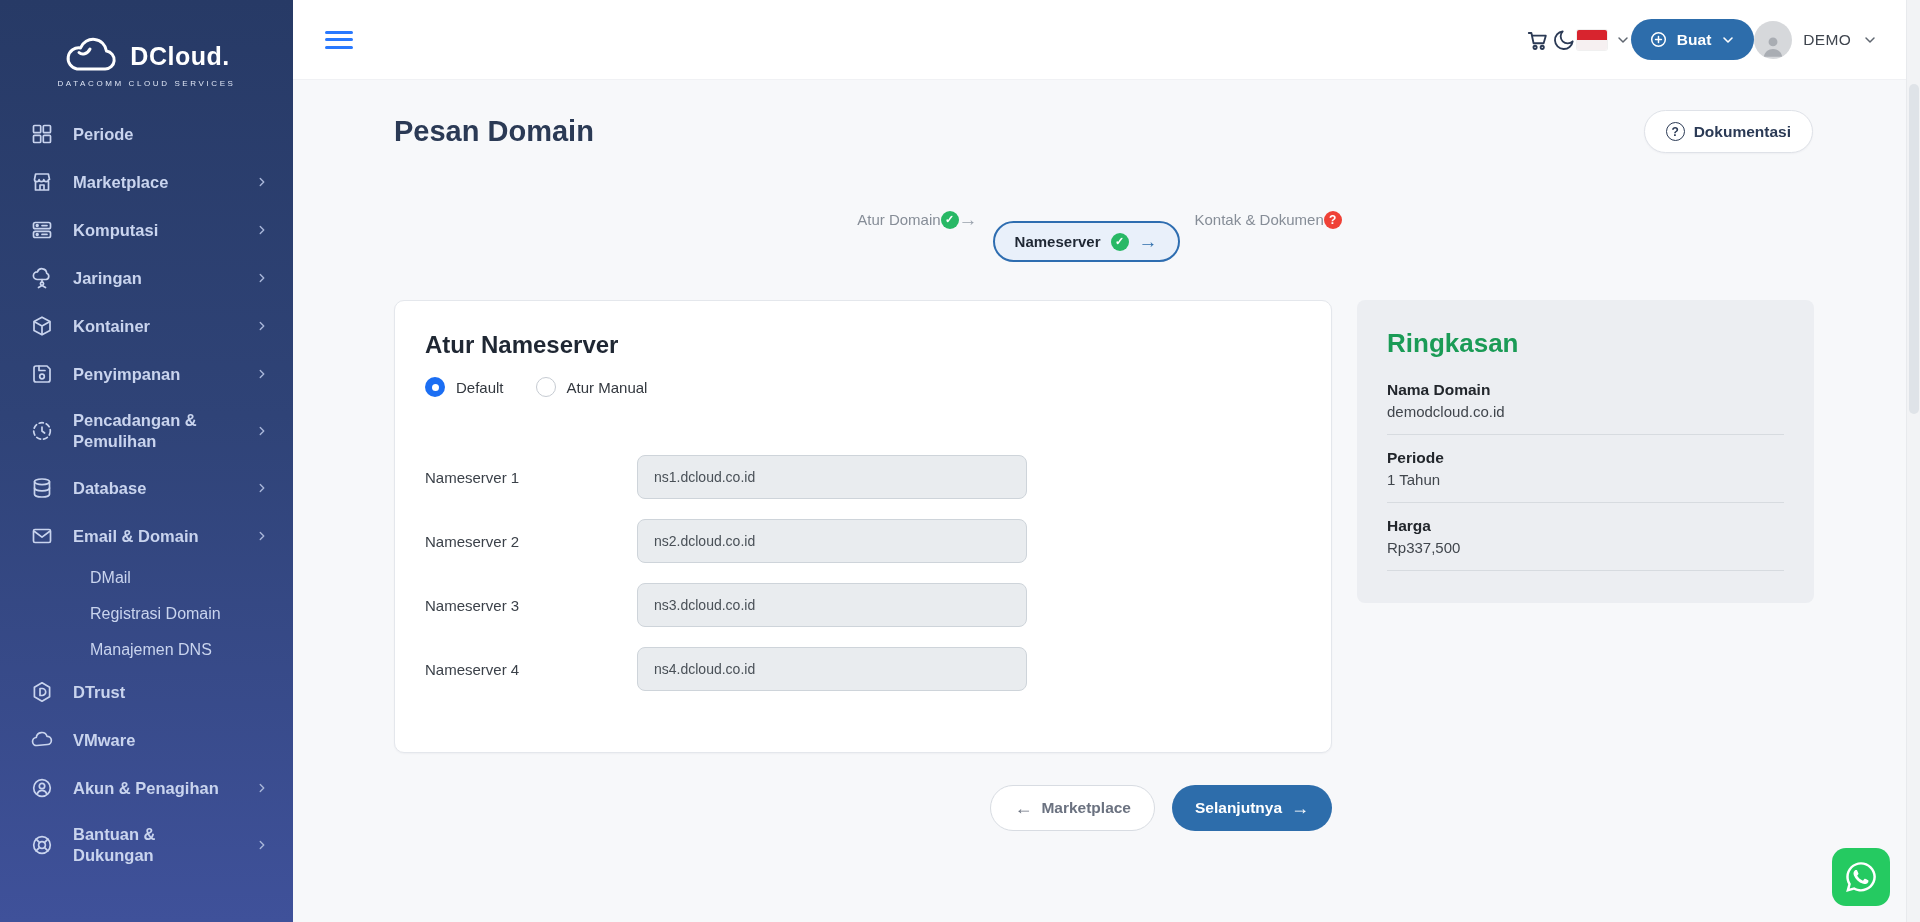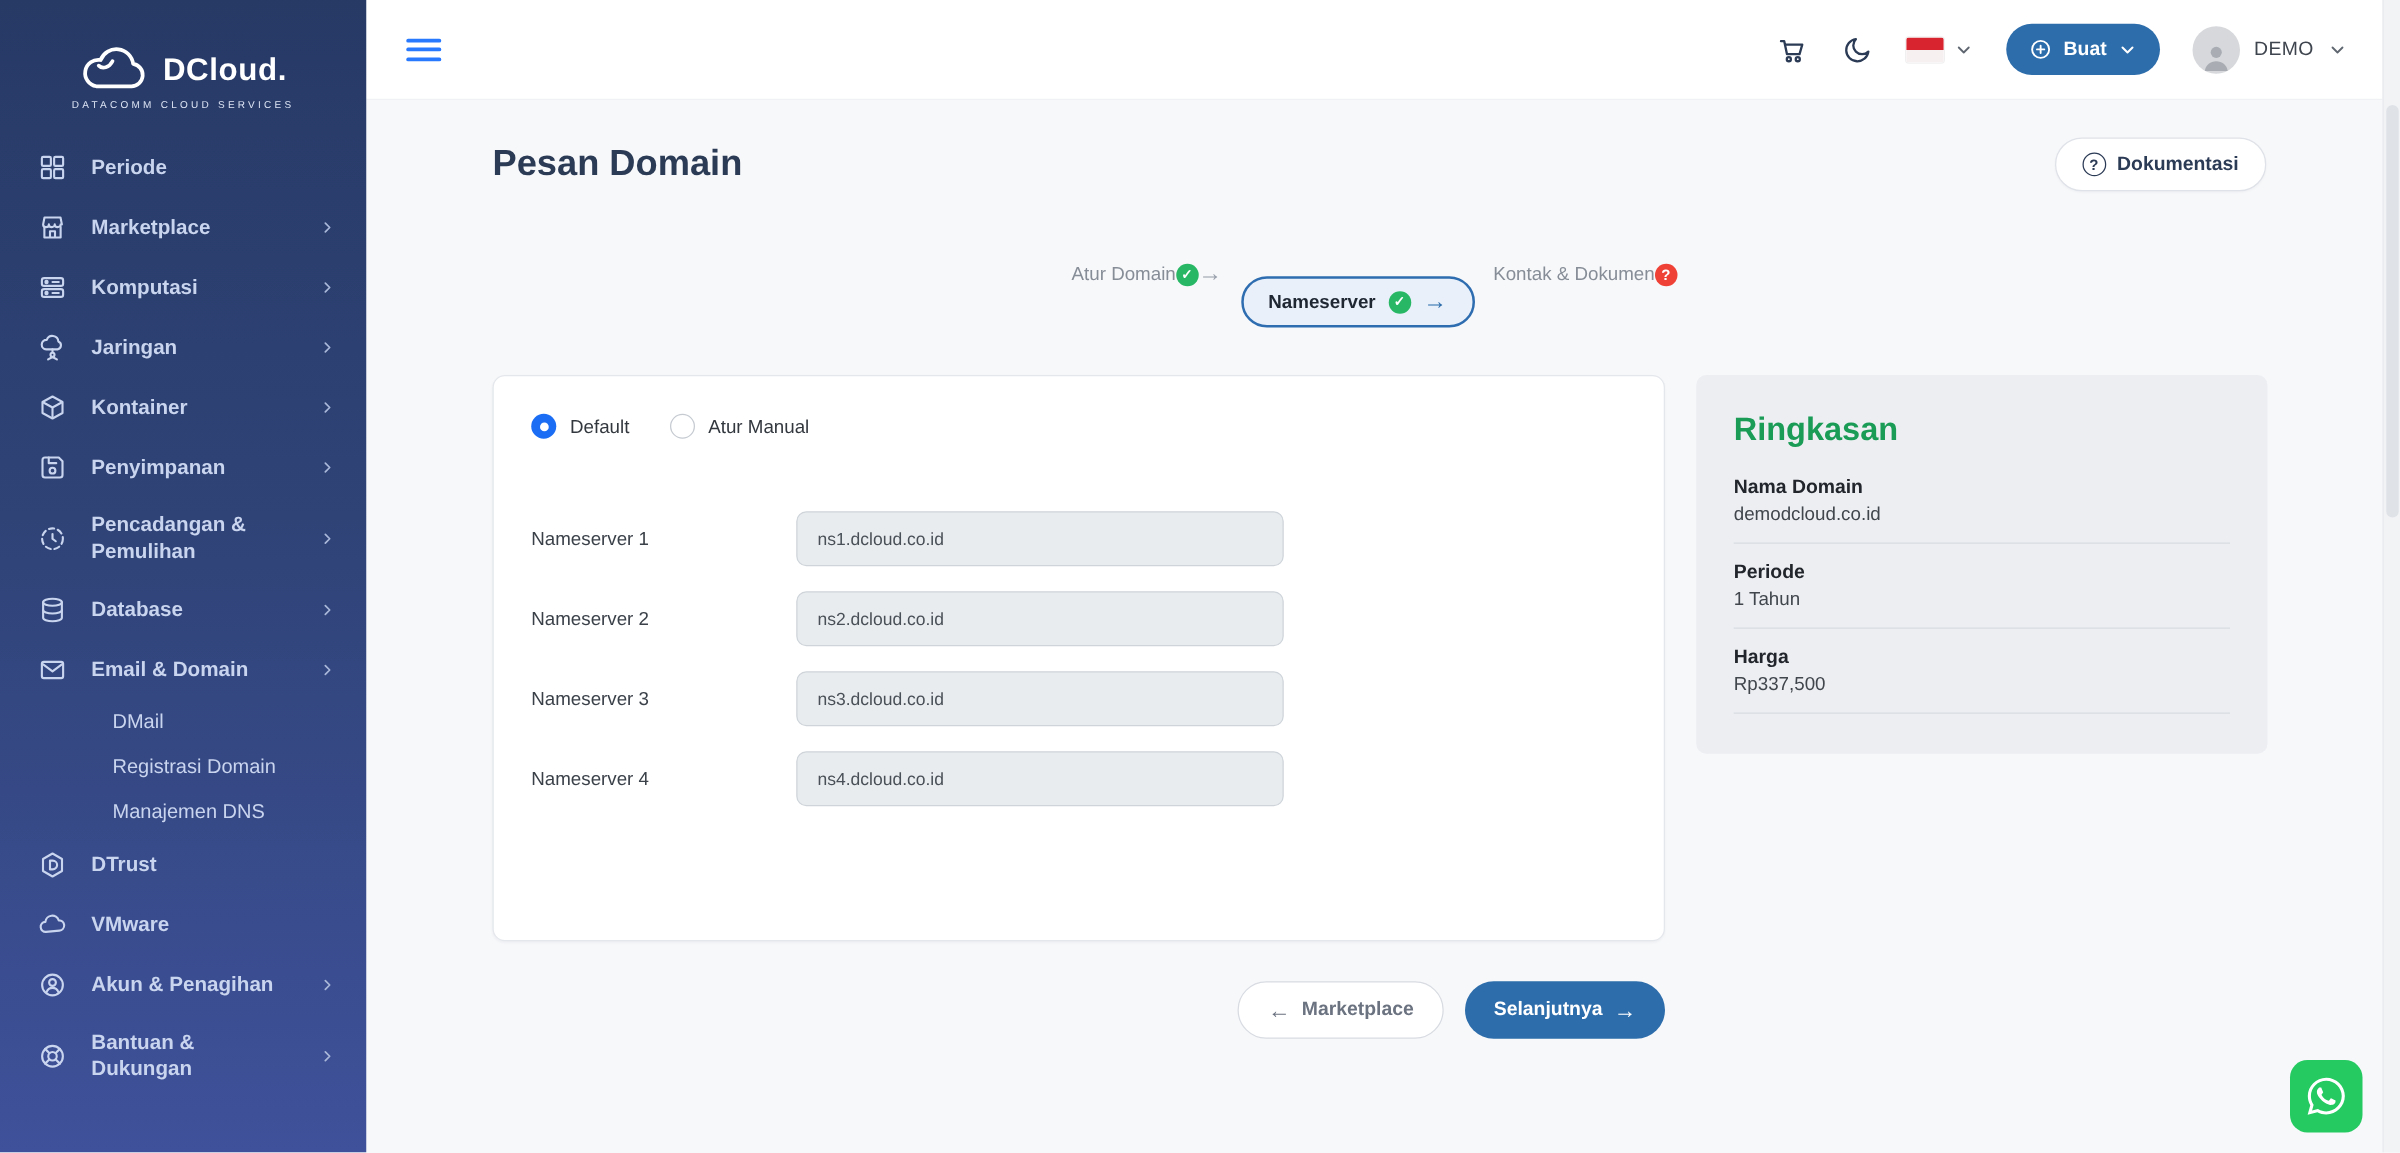--- a/index.html
+++ b/index.html
@@ -20,21 +20,21 @@
   .nav-icon { width:24px; height:24px; flex:none; }
   .nav-icon svg { width:24px; height:24px; display:block; }
   .chev { flex:none; width:14px; height:14px; color:#a9b7d9; }
   .sub-item { padding:9px 0 9px 60px; font-size:16px; color:#c9d4ee; cursor:pointer; }
 
   
   .topbar { position:absolute; left:293px; top:0; width:1613px; height:80px; background:#ffffff;
     border-bottom:1px solid #f0f1f4; display:flex; align-items:center; z-index:4; }
   .hamburger { margin-left:32px; width:28px; cursor:pointer; }
   .hamburger div { height:3px; background:#2979ff; border-radius:2px; margin:4.5px 0; }
-  .tb-right { margin-left:auto; display:flex; align-items:center; gap:26px; margin-right:28px;justify-content:space-between; }
+  .tb-right { margin-left:auto; display:flex; align-items:center; margin-right:28px;justify-content:space-between; }
   .tb-icon { width:26px; height:26px; color:#2b3a55; cursor:pointer; }
   .tb-icon svg { width:100%; height:100%; }
   .flag-wrap { display:flex; align-items:center; gap:8px; cursor:pointer; }
   .flag { width:30px; height:20px; border-radius:2px; overflow:hidden; box-shadow:0 0 0 1px rgba(0,0,0,.06); }
   .flag .top { height:10px; background:#d8242e; }
   .flag .bottom { height:10px; background:#f6f0f1; }
   .caret { width:16px; height:16px; color:#5f6670; }
   .buat-btn { display:flex; align-items:center; gap:9px; background:#2d6dab; color:#fff;
     font-weight:bold; font-size:15.5px; padding:0 18px; height:41px; border-radius:21px; border:none; cursor:pointer;
     font-family:"Liberation Sans",sans-serif; }
@@ -372,20 +372,21 @@
     </div>
     <div class="step">
       <span class="step-label">Kontak &amp; Dokumen</span>
       <span class="badge-q">?</span>
     </div>
   </div>
 
   <div class="cards">
     <div class="left-col">
       <div class="form-card">
+        <div class="form-title">Atur Nameserver</div>
         <div class="radio-row">
           <span class="radio-opt">
             <span class="radio-dot checked"></span>
             <span>Default</span>
           </span>
           <span class="radio-opt">
             <span class="radio-dot"></span>
             <span>Atur Manual</span>
           </span>
         </div>

